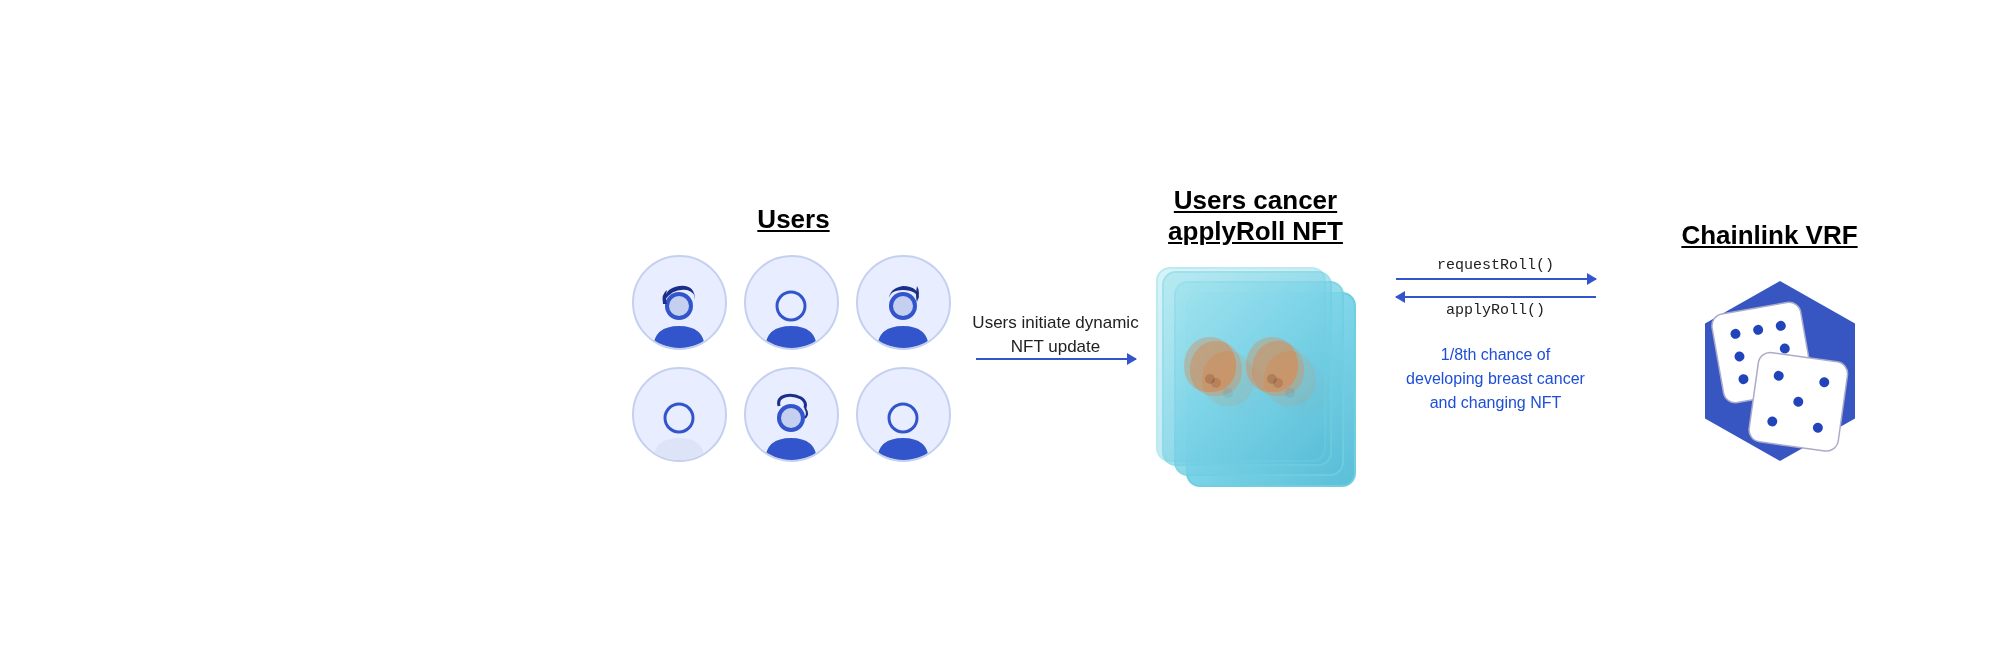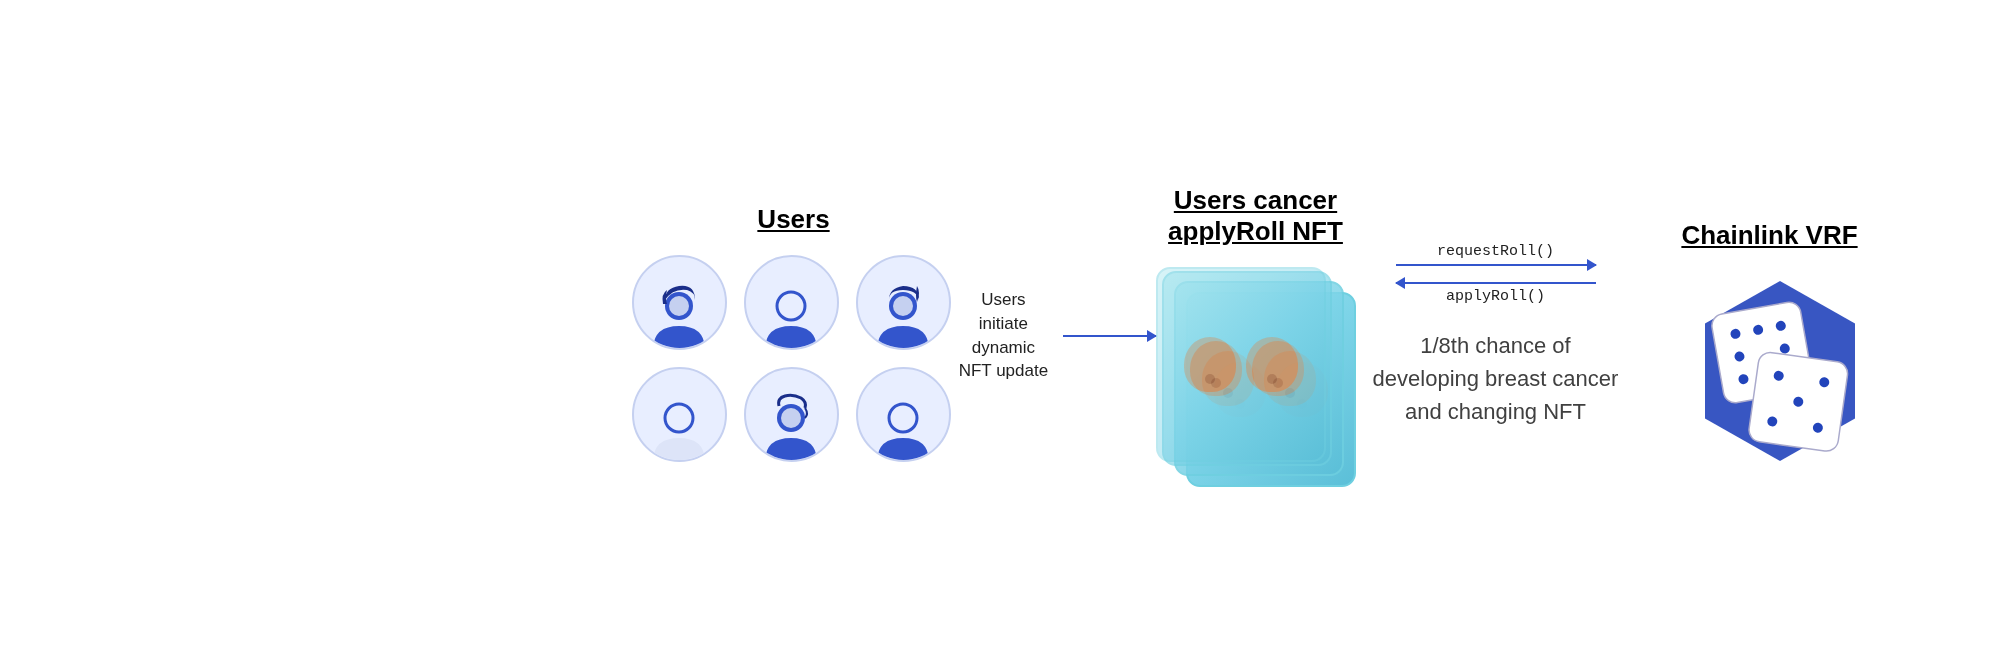--- a/index.html
+++ b/index.html
@@ -56,23 +56,22 @@
     
     .avatar-circle svg {
       width: 72px;
       height: 72px;
       position: absolute;
       bottom: -2px;
     }
     
     .arrow-section {
       display: flex;
-      flex-direction: row;
-      align-items: center;
-      gap: 12px;
+      flex-direction: column;
+      align-items: center;
       width: 200px;
     }
     .arrow-label {
       font-size: 17px;
       text-align: center;
       line-height: 1.4;
       color: #222;
     }
     .arrow-right {
       width: 160px;
@@ -182,24 +181,24 @@
     .arrow-left-blue::before {
       content: '';
       position: absolute;
       left: -1px;
       top: -5px;
       border-right: 10px solid #3355cc;
       border-top: 6px solid transparent;
       border-bottom: 6px solid transparent;
     }
     .chance-label {
-      font-size: 22px;
+      font-size: 16px;
       text-align: center;
       line-height: 1.5;
-      color: #404040;
+      color: #1d4ed8;
       margin-top: 8px;
     }
 
     
     .chainlink-section {
       display: flex;
       flex-direction: column;
       align-items: center;
       gap: 20px;
       margin-left: 44px;

